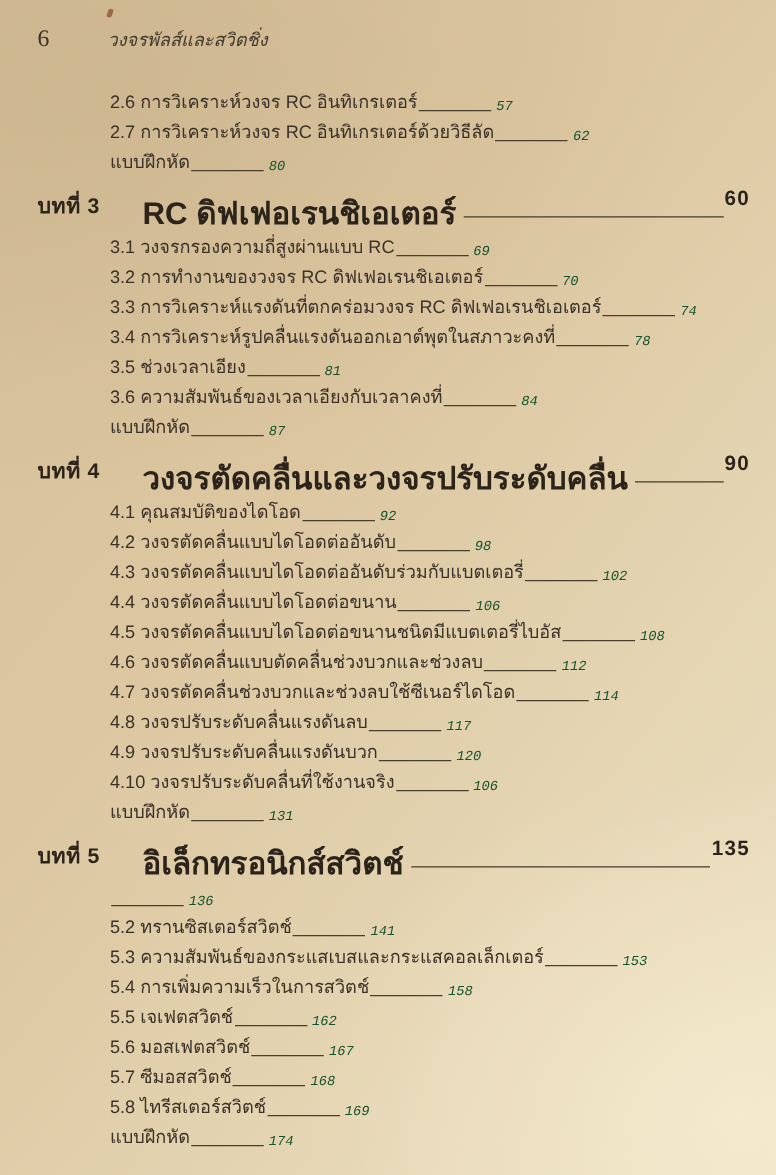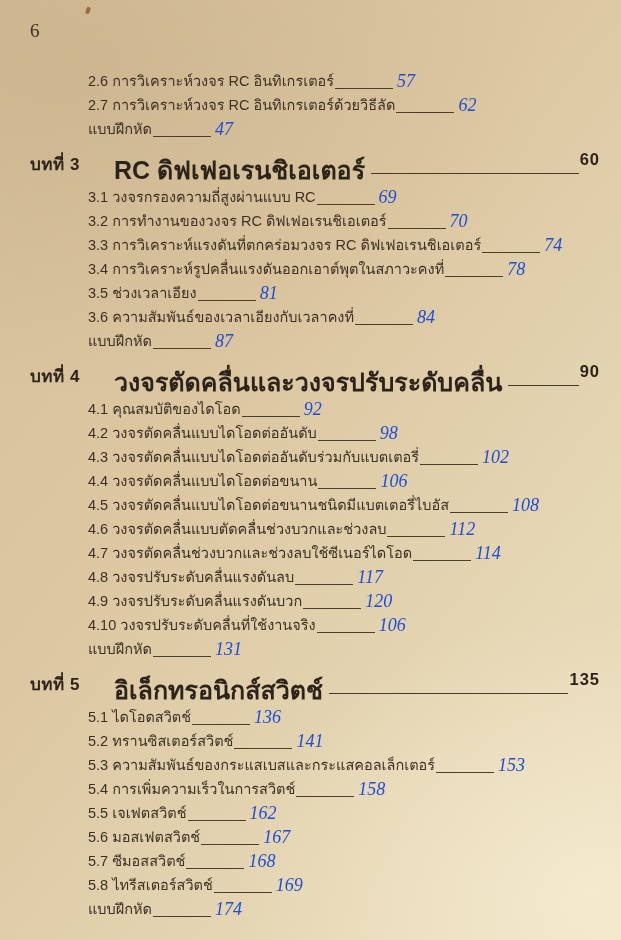--- a/index.html
+++ b/index.html
@@ -81,62 +81,63 @@
     font-size: 14.5px;
     color: #3b3128;
   }
   .item-leader {
     width: 58px;
     border-bottom: 1.1px solid #4a3e2f;
     margin: 0 0 3px 1px;
     flex: 0 0 auto;
   }
   .item-page {
-    font-family: Liberation Serif, serif;
+    font-family: Liberation Mono, monospace;
     font-style: italic;
-    font-size: 18px;
+    font-size: 11px;
     padding-left: 4px;
-    color: #1d4ed8;
+    color: #14532d;
   }
   .paper-speck {
     position: absolute;
     left: 86px; top: 7px;
     width: 4px; height: 7px;
     background: #8a4f2c;
     border-radius: 2px 1px 2px 1px;
     transform: rotate(18deg);
     opacity: 0.75;
   }
 </style>
 </head>
 <body>
 
 <div class="page-inner">
   <div class="paper-speck"></div>
 
   <div class="running-head">
     <span class="folio">6</span>
+    <span class="running-title">วงจรพัลส์และสวิตชิ่ง</span>
   </div>
 
   <div id="toc-root">
       <div class="toc-section">
         <div class="item-row">
     <span class="item-text">2.6 การวิเคราะห์วงจร RC อินทิเกรเตอร์</span>
     <span class="item-leader"></span>
     <span class="item-page">57</span>
   </div>
         <div class="item-row">
     <span class="item-text">2.7 การวิเคราะห์วงจร RC อินทิเกรเตอร์ด้วยวิธีลัด</span>
     <span class="item-leader"></span>
     <span class="item-page">62</span>
   </div>
         <div class="item-row">
     <span class="item-text">แบบฝึกหัด</span>
     <span class="item-leader"></span>
-    <span class="item-page">47</span>
+    <span class="item-page">80</span>
   </div>
       </div>
       <div class="toc-section">
         <div class="chapter-row">
     <span class="ch-label">บทที่ 3</span>
     <span class="ch-title">RC ดิฟเฟอเรนชิเอเตอร์</span>
     <span class="ch-leader"></span>
     <span class="ch-page">60</span>
   </div>
         <div class="item-row">
@@ -239,21 +240,20 @@
   </div>
       </div>
       <div class="toc-section">
         <div class="chapter-row">
     <span class="ch-label">บทที่ 5</span>
     <span class="ch-title">อิเล็กทรอนิกส์สวิตช์</span>
     <span class="ch-leader"></span>
     <span class="ch-page">135</span>
   </div>
         <div class="item-row">
-    <span class="item-text">5.1 ไดโอดสวิตช์</span>
     <span class="item-leader"></span>
     <span class="item-page">136</span>
   </div>
         <div class="item-row">
     <span class="item-text">5.2 ทรานซิสเตอร์สวิตช์</span>
     <span class="item-leader"></span>
     <span class="item-page">141</span>
   </div>
         <div class="item-row">
     <span class="item-text">5.3 ความสัมพันธ์ของกระแสเบสและกระแสคอลเล็กเตอร์</span>

